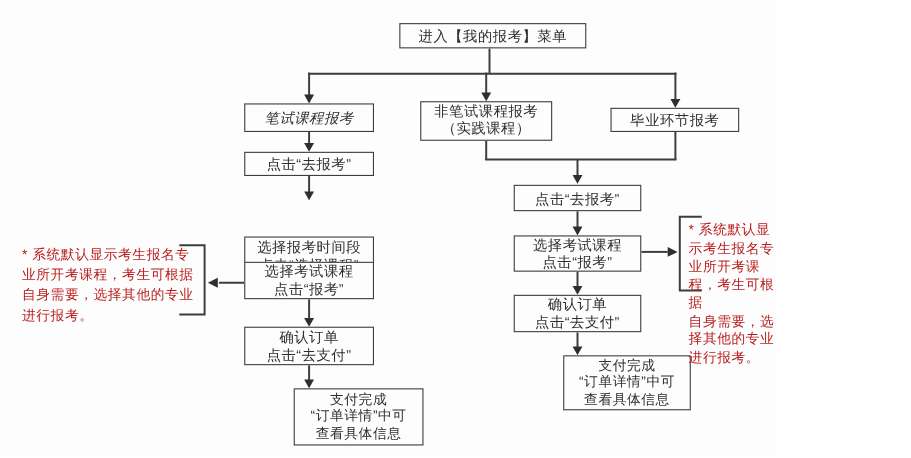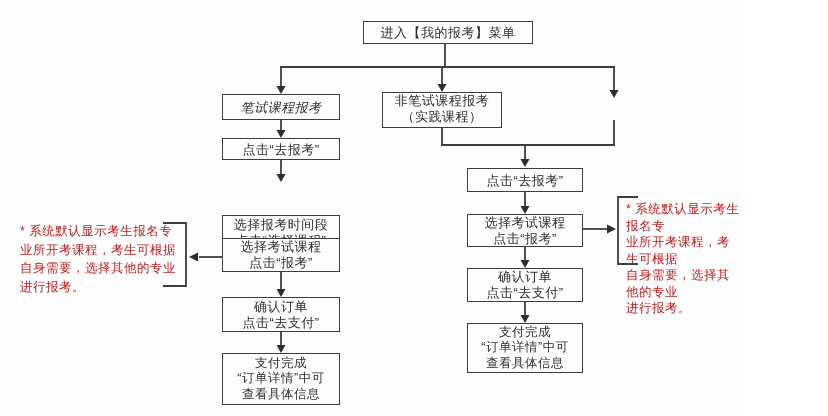--- a/index.html
+++ b/index.html
@@ -1,29 +1,29 @@
 <!DOCTYPE html>
 <html><head>
 <meta charset="utf-8">
 <style>
   html,body{margin:0;padding:0;background:#ffffff;}
   .canvas{
     position:relative;width:706px;height:416px;background:#fdfdfd;
     font-family:"Liberation Sans","DejaVu Sans",sans-serif;
-    color:#2e2e2e;overflow:hidden;padding-left:34px;
+    color:#2e2e2e;overflow:hidden;
   }
   .connectors{position:absolute;left:0;top:0;width:828px;height:416px;}
   .node{
     position:absolute;box-sizing:border-box;
     border:1.5px solid #3d3d3d;background:#fdfdfd;
     display:flex;align-items:center;justify-content:center;
     text-align:center;font-size:13px;line-height:17px;
     white-space:pre-line;letter-spacing:0.5px;
   }
-  .node.small{font-size:12.5px;line-height:15.5px;}
+  .node.small{font-size:12.5px;line-height:15.5px;margin-left:45px;}
   .note{
     position:absolute;font-size:12.5px;line-height:18.5px;
     white-space:pre-line;letter-spacing:0.5px;color:#b91c1c;
   }
   .note.right{line-height:16.5px;}
 </style>
 </head>
 <body>
 
 <div class="canvas">
@@ -74,20 +74,21 @@
       <polygon points="198,252.5 198,261.5 189,257"></polygon>
       <polygon points="607,224.5 607,233.5 616,229"></polygon>
     </g>
   </svg>
 
   <div class="node" style="left:363px;top:21px;width:170px;height:23px;">进入【我的报考】菜单</div>
 
   <div class="node" style="left:222px;top:94px;width:118px;height:26px;font-style:italic;">笔试课程报考</div>
   <div class="node" style="left:382px;top:92px;width:120px;height:36px;line-height:16px;font-family:Liberation Mono, monospace;">非笔试课程报考
 （实践课程）</div>
+  <div class="node" style="left:555px;top:98px;width:117px;height:22px;">毕业环节报考</div>
 
   <div class="node" style="left:222px;top:138px;width:118px;height:22px;">点击“去报考”</div>
   <div class="node" style="left:222px;top:182px;width:118px;height:36px;line-height:16px;margin-top:33px;">选择报考时间段
 点击“选择课程”</div>
   <div class="node" style="left:222px;top:238px;width:118px;height:34px;line-height:16px;">选择考试课程
 点击“报考”</div>
   <div class="node" style="left:222px;top:297px;width:118px;height:35px;line-height:16px;">确认订单
 点击“去支付”</div>
   <div class="node small" style="left:222px;top:353px;width:118px;height:52px;">支付完成
 “订单详情”中可

